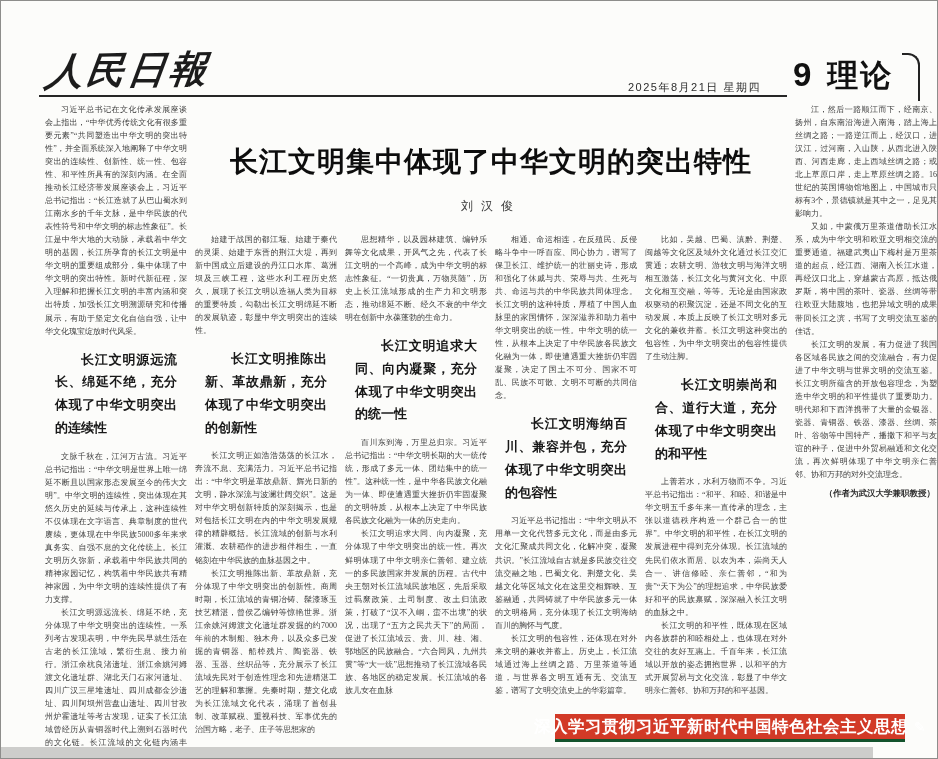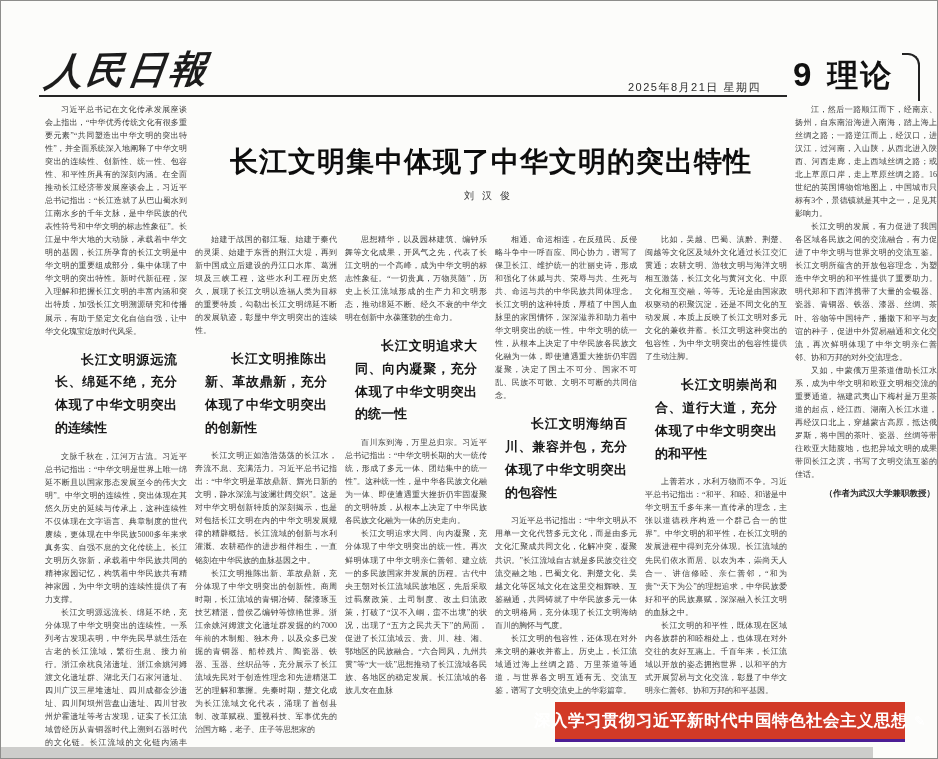--- a/index.html
+++ b/index.html
@@ -36,45 +36,45 @@
     position:absolute; left:44px; top:102px; width:892px; height:643px;
     display:flex; gap:8px;
   }
   .col { width:142px; overflow:hidden; }
   .middle { width:592px; display:flex; flex-direction:column; }
   .headline-block { height:130px; box-sizing:border-box; padding-top:40px; text-align:center; }
   .headline {
     font-size:28px; font-weight:900; color:#0d0d0d; letter-spacing:1px;
     font-family:"Liberation Sans","DejaVu Sans",sans-serif; white-space:nowrap;
   }
-  .author { margin-top:8px; font-size:10px; color:#3c3c3c; letter-spacing:8px; }
+  .author { margin-top:17px; font-size:12px; color:#3c3c3c; letter-spacing:8px; }
   .midcols { flex:1; display:flex; gap:8px; overflow:hidden; }
   .mcol { width:142px; overflow:hidden; }
   
   .bt p {
     margin:0; font-size:8px; line-height:1.63; text-align:justify;
     text-indent:2em; color:#3d3d3d;
   }
   .subhead {
     margin:11px 2px 10px 2px; padding:0 8px;
     font-size:13px; line-height:1.75; font-weight:bold; color:#181818;
     font-family:"Liberation Sans","DejaVu Sans",sans-serif;
     text-align:justify; text-indent:2em;
   }
   .attribution {
     margin-top:7px; font-size:8.5px; font-weight:bold; color:#2e2e2e;
     text-align:right; padding-right:2px;
   }
   
   .banner {
-    position:absolute; right:32px; bottom:16px; width:350px; height:40px;
+    position:absolute; right:32px; bottom:16px; width:350px; height:28px;
     background:#d23a27; color:#fff; display:flex; align-items:center; justify-content:center;
     gap:6px; font-size:16.5px; font-weight:bold; letter-spacing:0.5px;
     font-family:"Liberation Sans","DejaVu Sans",sans-serif;
-    border-bottom:3px solid #4c1d95; box-sizing:border-box; white-space:nowrap;
+    border-bottom:3px solid #14532d; box-sizing:border-box; white-space:nowrap;
   }
   .banner .pen { font-size:14px; transform:rotate(0deg); }
   .bottom-strip {
     position:absolute; left:0; bottom:0; width:872px; height:11px; background:#cdcdcb;
   }
 </style>
 </head>
 <body>
 
 <div class="frame">
@@ -127,22 +127,22 @@
           <div class="subhead">长江文明崇尚和合、道行大道，充分体现了中华文明突出的和平性</div>
           <p>上善若水，水利万物而不争。习近平总书记指出：“和平、和睦、和谐是中华文明五千多年来一直传承的理念，主张以道德秩序构造一个群己合一的世界”。中华文明的和平性，在长江文明的发展进程中得到充分体现。长江流域的先民们依水而居、以农为本，崇尚天人合一、讲信修睦、亲仁善邻，“和为贵”“天下为公”的理想追求，中华民族爱好和平的民族禀赋，深深融入长江文明的血脉之中。</p>
           <p>长江文明的和平性，既体现在区域内各族群的和睦相处上，也体现在对外交往的友好互惠上。千百年来，长江流域以开放的姿态拥抱世界，以和平的方式开展贸易与文化交流，彰显了中华文明亲仁善邻、协和万邦的和平基因。</p>
         </div>
 
       </div>
     </div>
 
     <div class="col bt">
       <p>江，然后一路顺江而下，经南京、扬州，自东南沿海进入南海，踏上海上丝绸之路；一路逆江而上，经汉口，进汉江，过河南，入山陕，从西北进入陕西、河西走廊，走上西域丝绸之路；或北上草原口岸，走上草原丝绸之路。16世纪的英国博物馆地图上，中国城市只标有3个，景德镇就是其中之一，足见其影响力。</p>
+      <p>又如，中蒙俄万里茶道借助长江水系，成为中华文明和欧亚文明相交流的重要通道。福建武夷山下梅村是万里茶道的起点，经江西、湖南入长江水道，再经汉口北上，穿越蒙古高原，抵达俄罗斯，将中国的茶叶、瓷器、丝绸等带往欧亚大陆腹地，也把异域文明的成果带回长江之滨，书写了文明交流互鉴的佳话。</p>
       <p>长江文明的发展，有力促进了我国各区域各民族之间的交流融合，有力促进了中华文明与世界文明的交流互鉴。长江文明所蕴含的开放包容理念，为塑造中华文明的和平性提供了重要助力。明代郑和下西洋携带了大量的金银器、瓷器、青铜器、铁器、漆器、丝绸、茶叶、谷物等中国特产，播撒下和平与友谊的种子，促进中外贸易融通和文化交流，再次鲜明体现了中华文明亲仁善邻、协和万邦的对外交流理念。</p>
-      <p>又如，中蒙俄万里茶道借助长江水系，成为中华文明和欧亚文明相交流的重要通道。福建武夷山下梅村是万里茶道的起点，经江西、湖南入长江水道，再经汉口北上，穿越蒙古高原，抵达俄罗斯，将中国的茶叶、瓷器、丝绸等带往欧亚大陆腹地，也把异域文明的成果带回长江之滨，书写了文明交流互鉴的佳话。</p>
       <div class="attribution">（作者为武汉大学兼职教授）</div>
     </div>
 
   </div>
 
   <div class="banner">
     <span>深入学习贯彻习近平新时代中国特色社会主义思想</span>
     <span class="pen">✎</span>
   </div>
 

